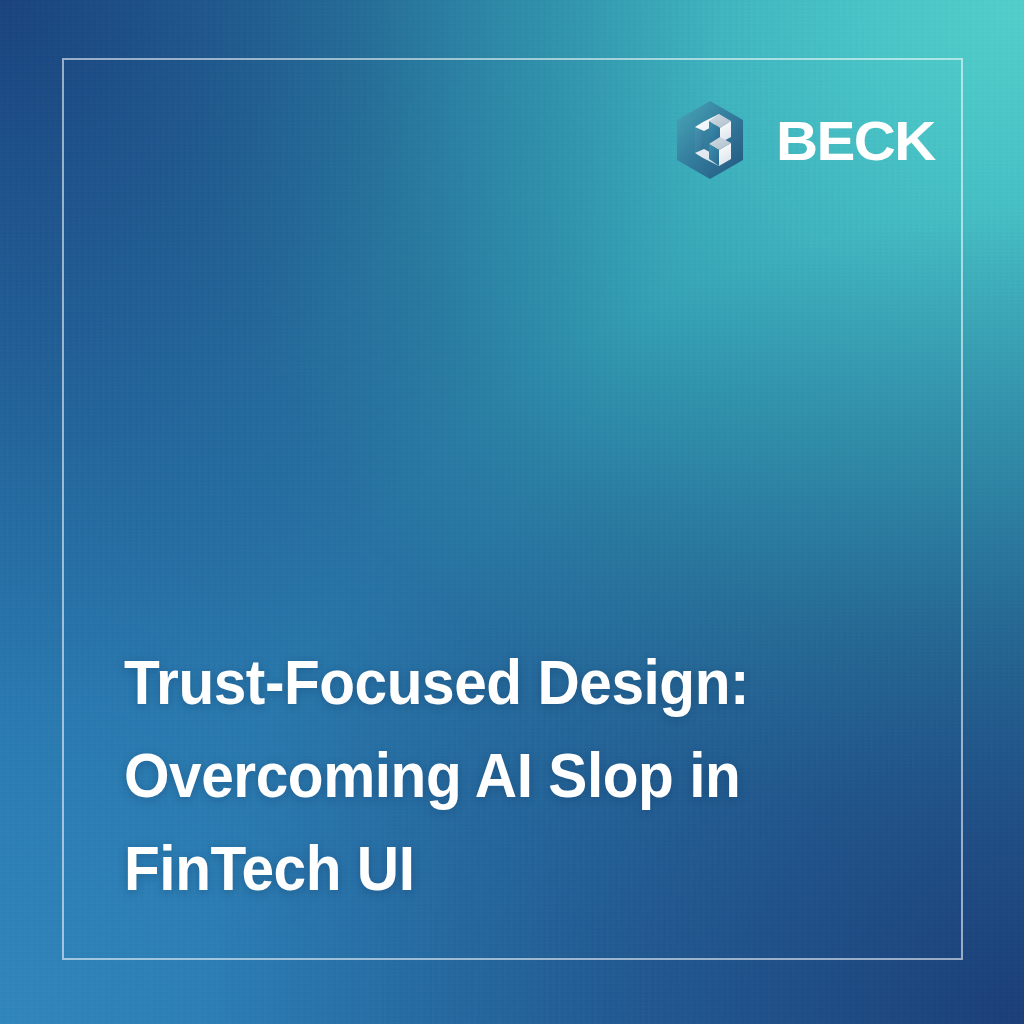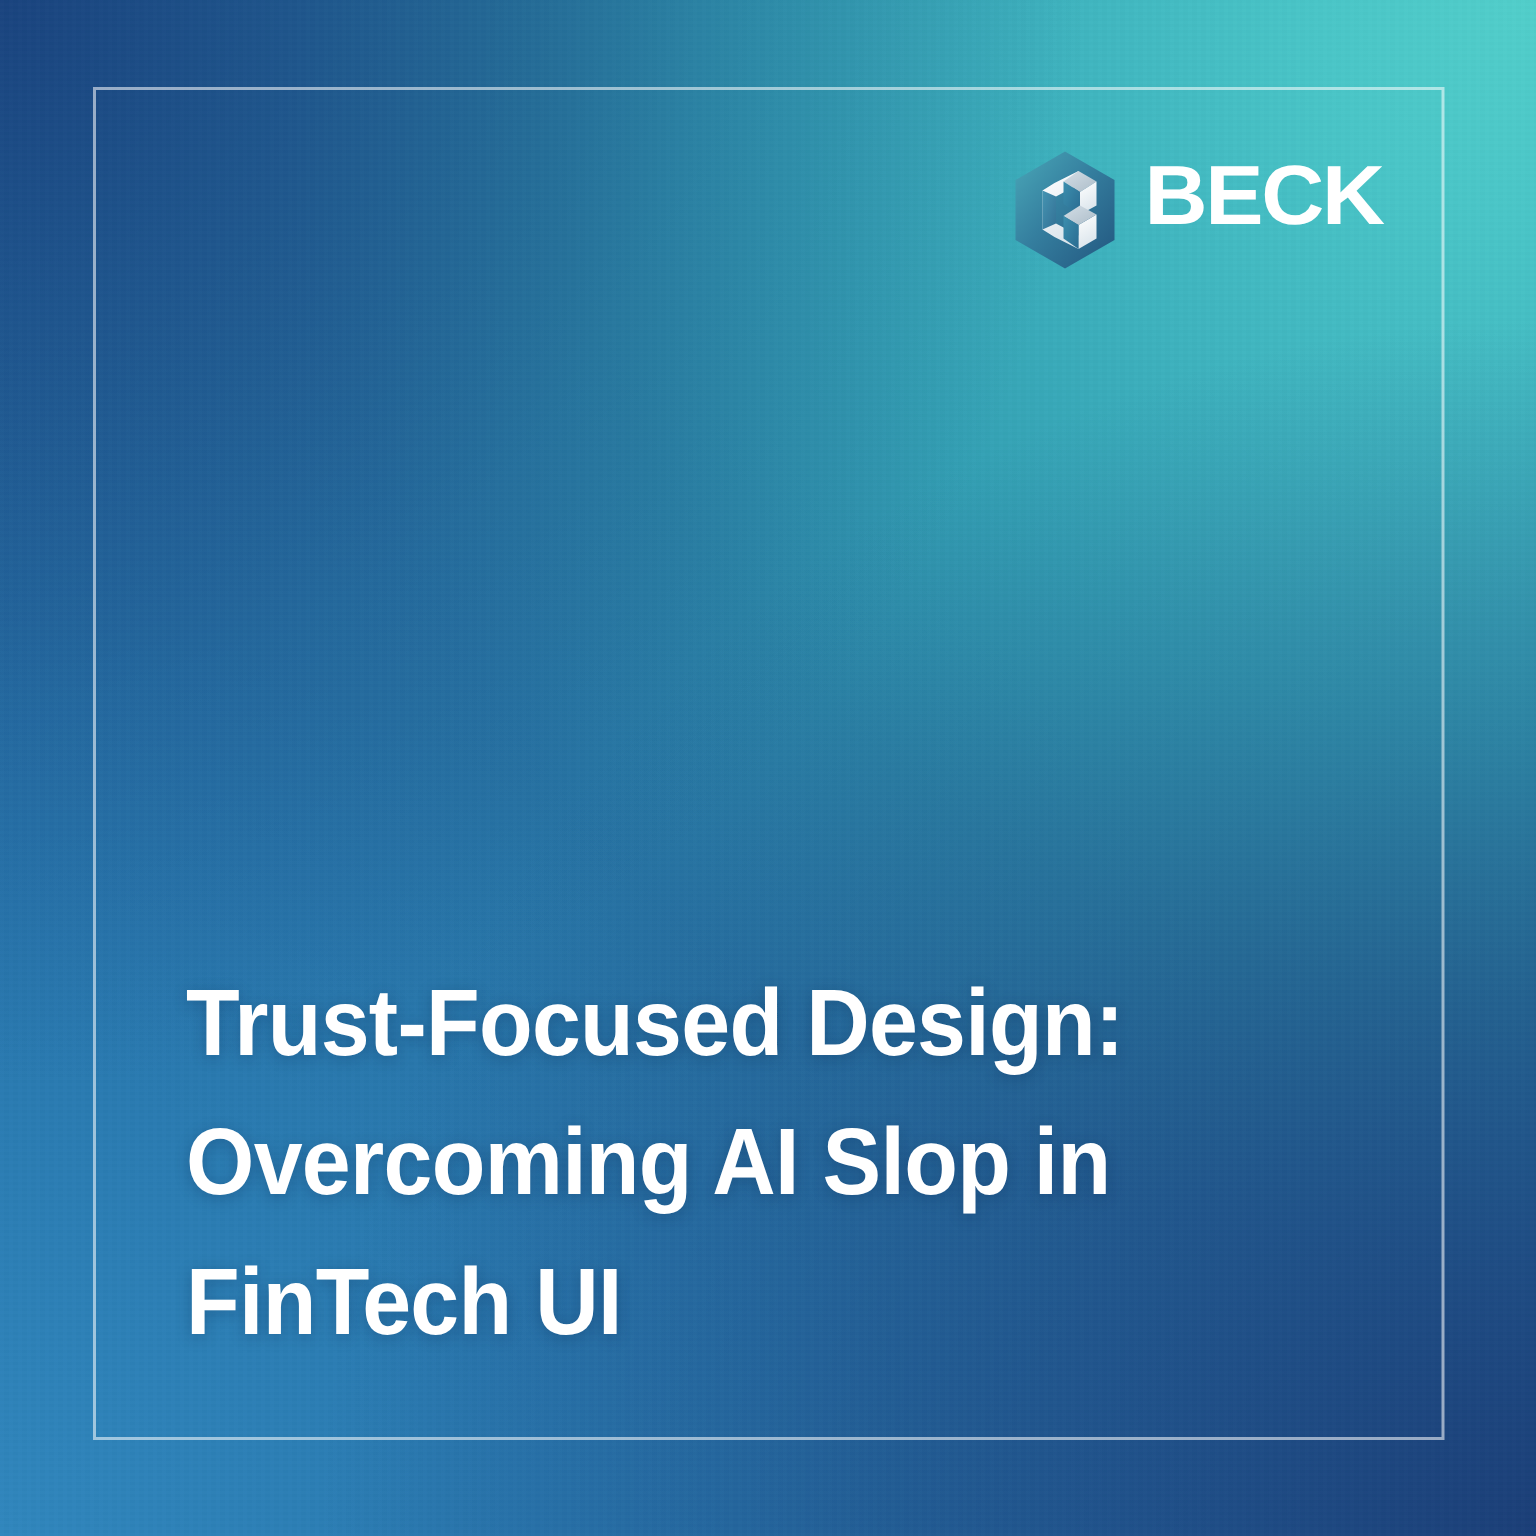--- a/index.html
+++ b/index.html
@@ -94,22 +94,22 @@
     pointer-events: none;
   }
 
   
   .logo {
     position: absolute;
     left: 673px;
     top: 100px;
     height: 80px;
     display: flex;
-    align-items: flex-start;
-    gap: 16px;
+    align-items: center;
+    gap: 29px;
   }
   .logo-mark {
     width: 74px;
     height: 80px;
     display: block;
     flex: none;
   }
   .logo-word {
     color: #ffffff;
     font-family: "Liberation Sans", "DejaVu Sans", sans-serif;

